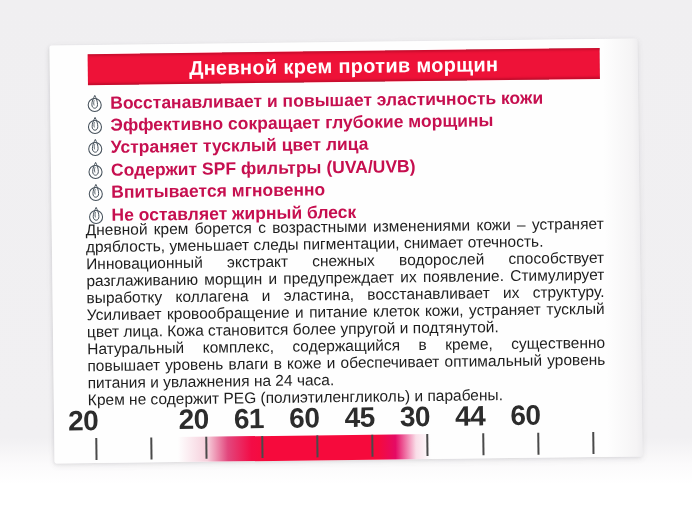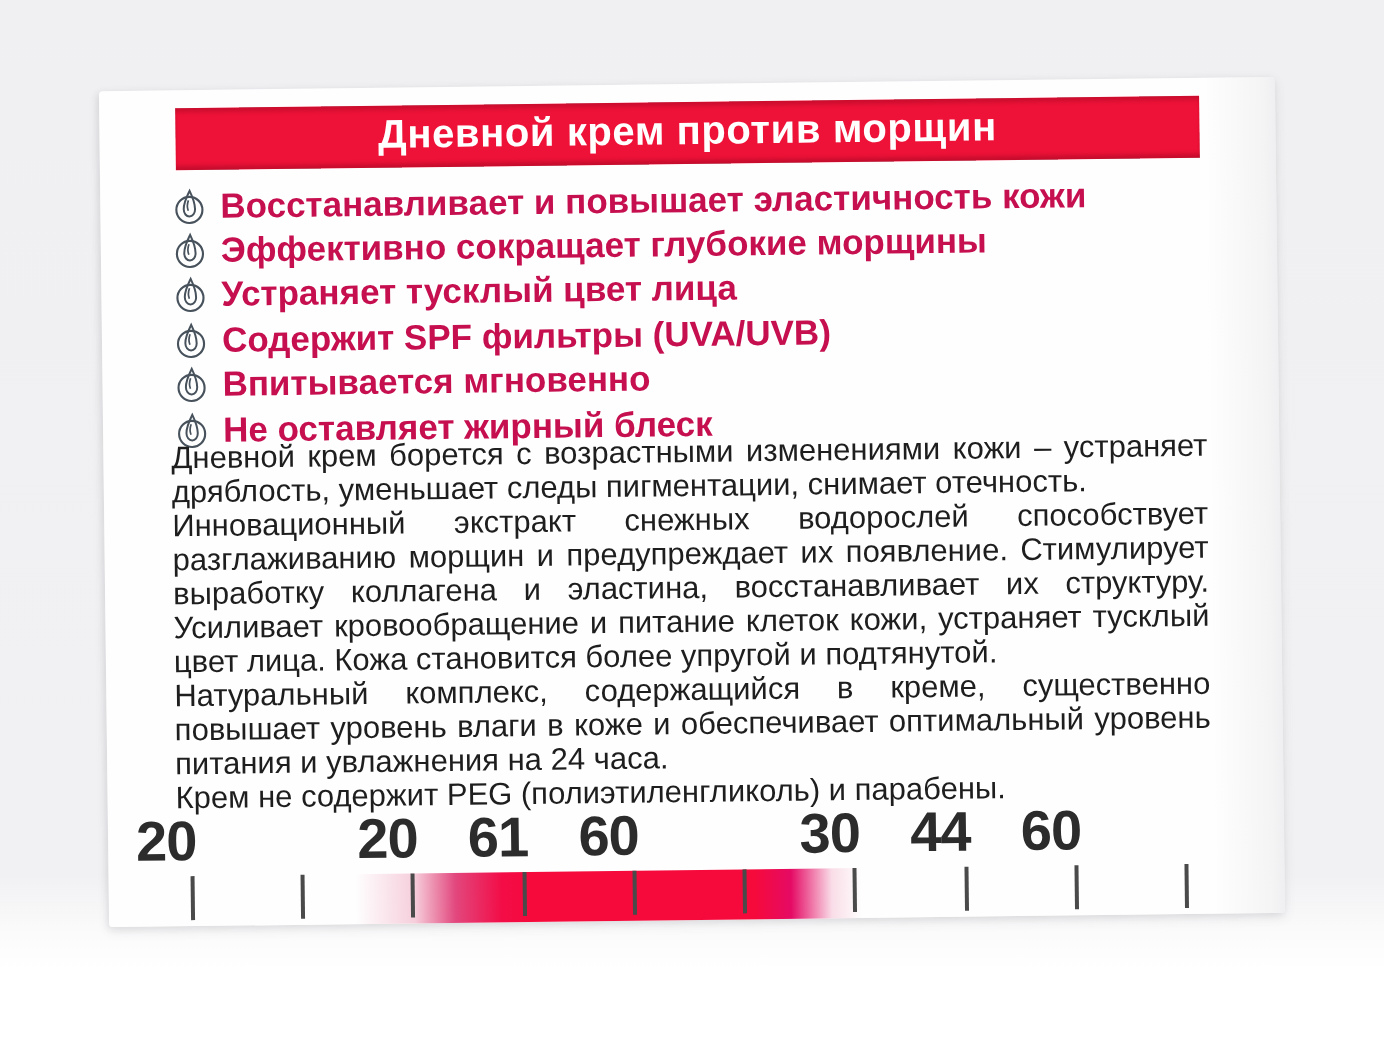--- a/index.html
+++ b/index.html
@@ -146,20 +146,21 @@
       </div>
       <div class="cell">
         <span class="num">61</span>
         <span class="tick"></span>
       </div>
       <div class="cell">
         <span class="num">60</span>
         <span class="tick"></span>
       </div>
       <div class="cell">
+        <span class="num">45</span>
         <span class="tick"></span>
       </div>
       <div class="cell">
         <span class="num">30</span>
         <span class="tick"></span>
       </div>
       <div class="cell">
         <span class="num">44</span>
         <span class="tick"></span>
       </div>

